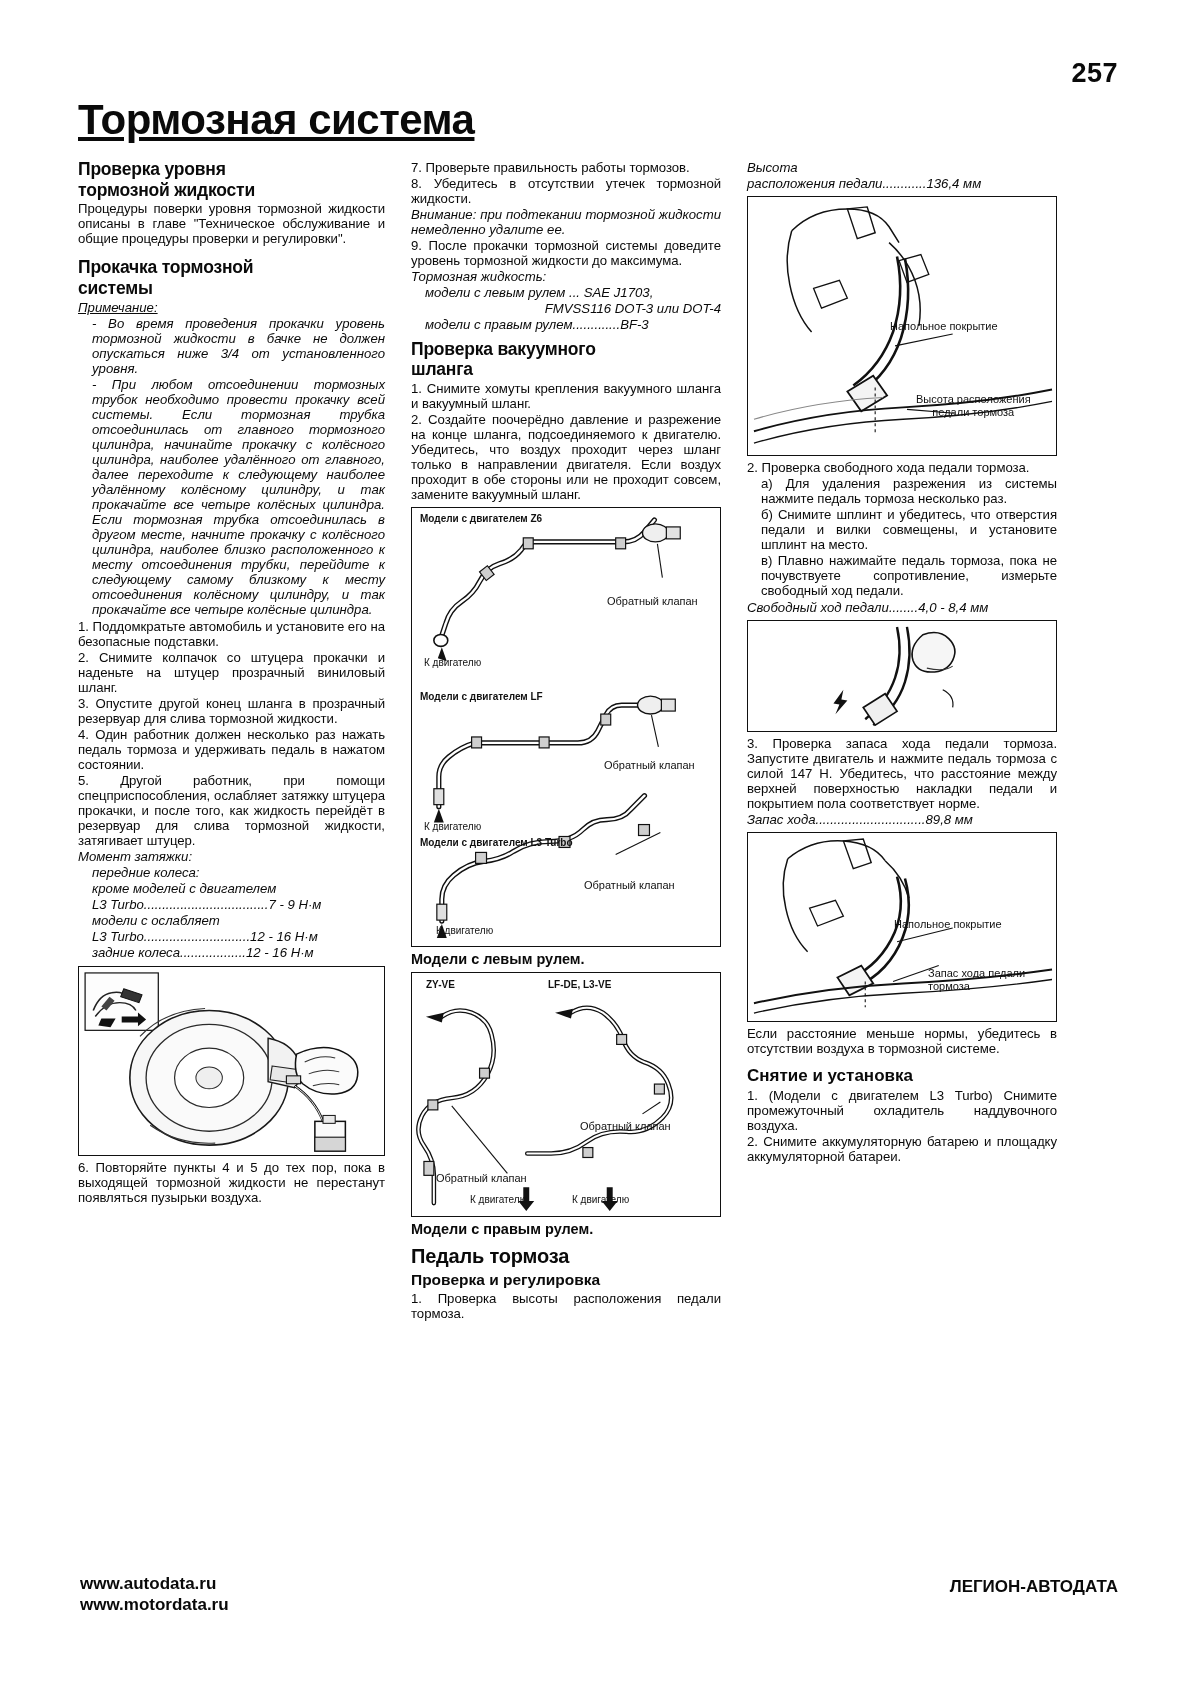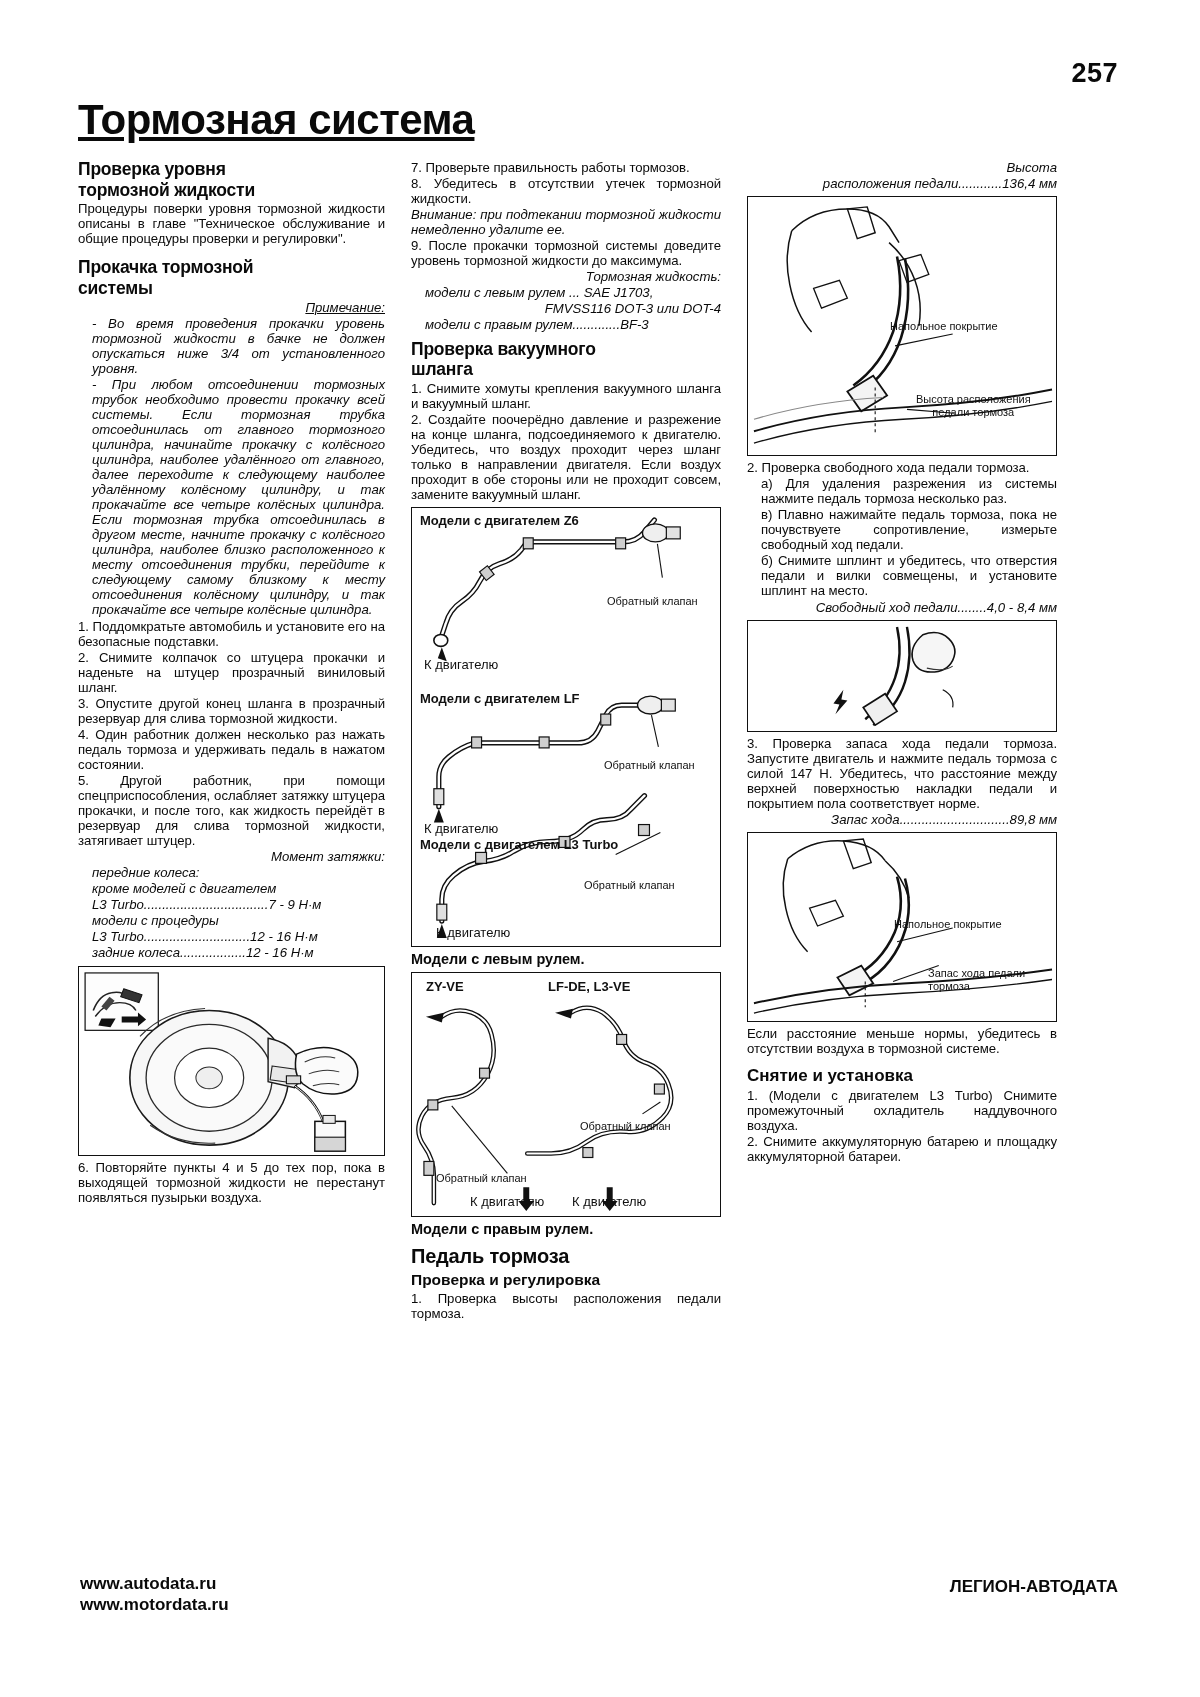--- a/index.html
+++ b/index.html
@@ -71,21 +71,21 @@
     text-align: justify;
     letter-spacing: -0.05px;
   }
   p.ital {
     font-size: 13.2px;
     font-style: italic;
     line-height: 1.14;
     margin: 0 0 1px 0;
     text-align: justify;
   }
-  p.ital.nj { text-align: right; }
+  p.ital.nj { text-align: left; }
   p.ital-ind {
     font-size: 13.2px;
     font-style: italic;
     line-height: 1.14;
     margin: 0 0 1px 0;
     padding-left: 14px;
     text-align: justify;
   }
   p.ital-right {
     font-size: 13.2px;
@@ -101,21 +101,21 @@
   .figbox {
     border: 1.2px solid #111;
     background: #3b82f6;
     position: relative;
     margin: 5px 0 4px 0;
     overflow: hidden;
   }
   .figbox svg { display: block; width: 100%; height: 100%; }
   .figlabel {
     position: absolute;
-    font-size: 13px;
+    font-size: 10px;
     font-weight: bold;
     color: #111;
     white-space: nowrap;
     line-height: 1.05;
   }
   .figlabel.reg { font-weight: normal; }
   .figcap {
     font-size: 14.5px;
     font-weight: bold;
     margin: 2px 0 4px 0;
@@ -164,21 +164,21 @@
       <p class="body">1. Поддомкратьте автомобиль и установите его на безопасные подставки.</p>
       <p class="body">2. Снимите колпачок со штуцера прокачки и наденьте на штуцер прозрачный виниловый шланг.</p>
       <p class="body">3. Опустите другой конец шланга в прозрачный резервуар для слива тормозной жидкости.</p>
       <p class="body">4. Один работник должен несколько раз нажать педаль тормоза и удерживать педаль в нажатом состоянии.</p>
       <p class="body">5. Другой работник, при помощи спецприспособления, ослабляет затяжку штуцера прокачки, и после того, как жидкость перейдёт в резервуар для слива тормозной жидкости, затягивает штуцер.</p>
 
       <p class="ital nj">Момент затяжки:</p>
       <p class="ital-ind nj">передние колеса:</p>
       <p class="ital-ind nj">кроме моделей с двигателем</p>
       <p class="ital-ind nj"><span>L3 Turbo</span><span>..................................</span><span>7 - 9 Н·м</span></p>
-      <p class="ital-ind nj">модели с процедуры</p>
+      <p class="ital-ind nj">модели с ослабляет</p>
       <p class="ital-ind nj"><span>L3 Turbo</span><span>.............................</span><span>12 - 16 Н·м</span></p>
       <p class="ital-ind nj"><span>задние колеса</span><span>..................</span><span>12 - 16 Н·м</span></p>
 
       <div class="figbox" style="height:190px;">
         <svg viewBox="0 0 300 190" preserveAspectRatio="none">
           <rect x="0" y="0" width="300" height="190" fill="#ffffff"></rect>
 
           <rect x="6" y="6" width="72" height="58" fill="#fdfdfd" stroke="#111" stroke-width="1.2"></rect>
           <path d="M14 44 q6 -16 18 -18 q10 -2 16 4" fill="none" stroke="#222" stroke-width="1.6"></path>
           <path d="M16 50 q10 -14 24 -14 q12 0 16 8" fill="none" stroke="#222" stroke-width="1.4"></path>
@@ -365,22 +365,22 @@
         </svg>
         <div class="figlabel reg" style="left:142px; top:124px; font-size:11px;">Напольное покрытие</div>
         <div class="figlabel reg" style="left:168px; top:196px; font-size:11px; text-align:center; line-height:1.2;">
           <span>Высота расположения</span><br>
           <span>педали тормоза</span>
         </div>
       </div>
 
       <p class="body">2. Проверка свободного хода педали тормоза.</p>
       <p class="body" style="padding-left:14px;">а) Для удаления разрежения из системы нажмите педаль тормоза несколько раз.</p>
+      <p class="body" style="padding-left:14px;">б) Снимите шплинт и убедитесь, что отверстия педали и вилки совмещены, и установите шплинт на место.</p>
       <p class="body" style="padding-left:14px;">в) Плавно нажимайте педаль тормоза, пока не почувствуете сопротивление, измерьте свободный ход педали.</p>
-      <p class="body" style="padding-left:14px;">б) Снимите шплинт и убедитесь, что отверстия педали и вилки совмещены, и установите шплинт на место.</p>
 
       <p class="ital nj"><span>Свободный ход педали</span><span>........</span><span>4,0 - 8,4 мм</span></p>
 
       <div class="figbox" style="height:112px;">
         <svg viewBox="0 0 310 112" preserveAspectRatio="none">
           <rect x="0" y="0" width="310" height="112" fill="#fff"></rect>
 
           <path d="M150 6 q6 28 -2 52 q-8 24 -30 42" fill="none" stroke="#111" stroke-width="2.4"></path>
           <path d="M160 6 q6 30 -2 56 q-8 26 -32 44" fill="none" stroke="#111" stroke-width="2.4"></path>
 

